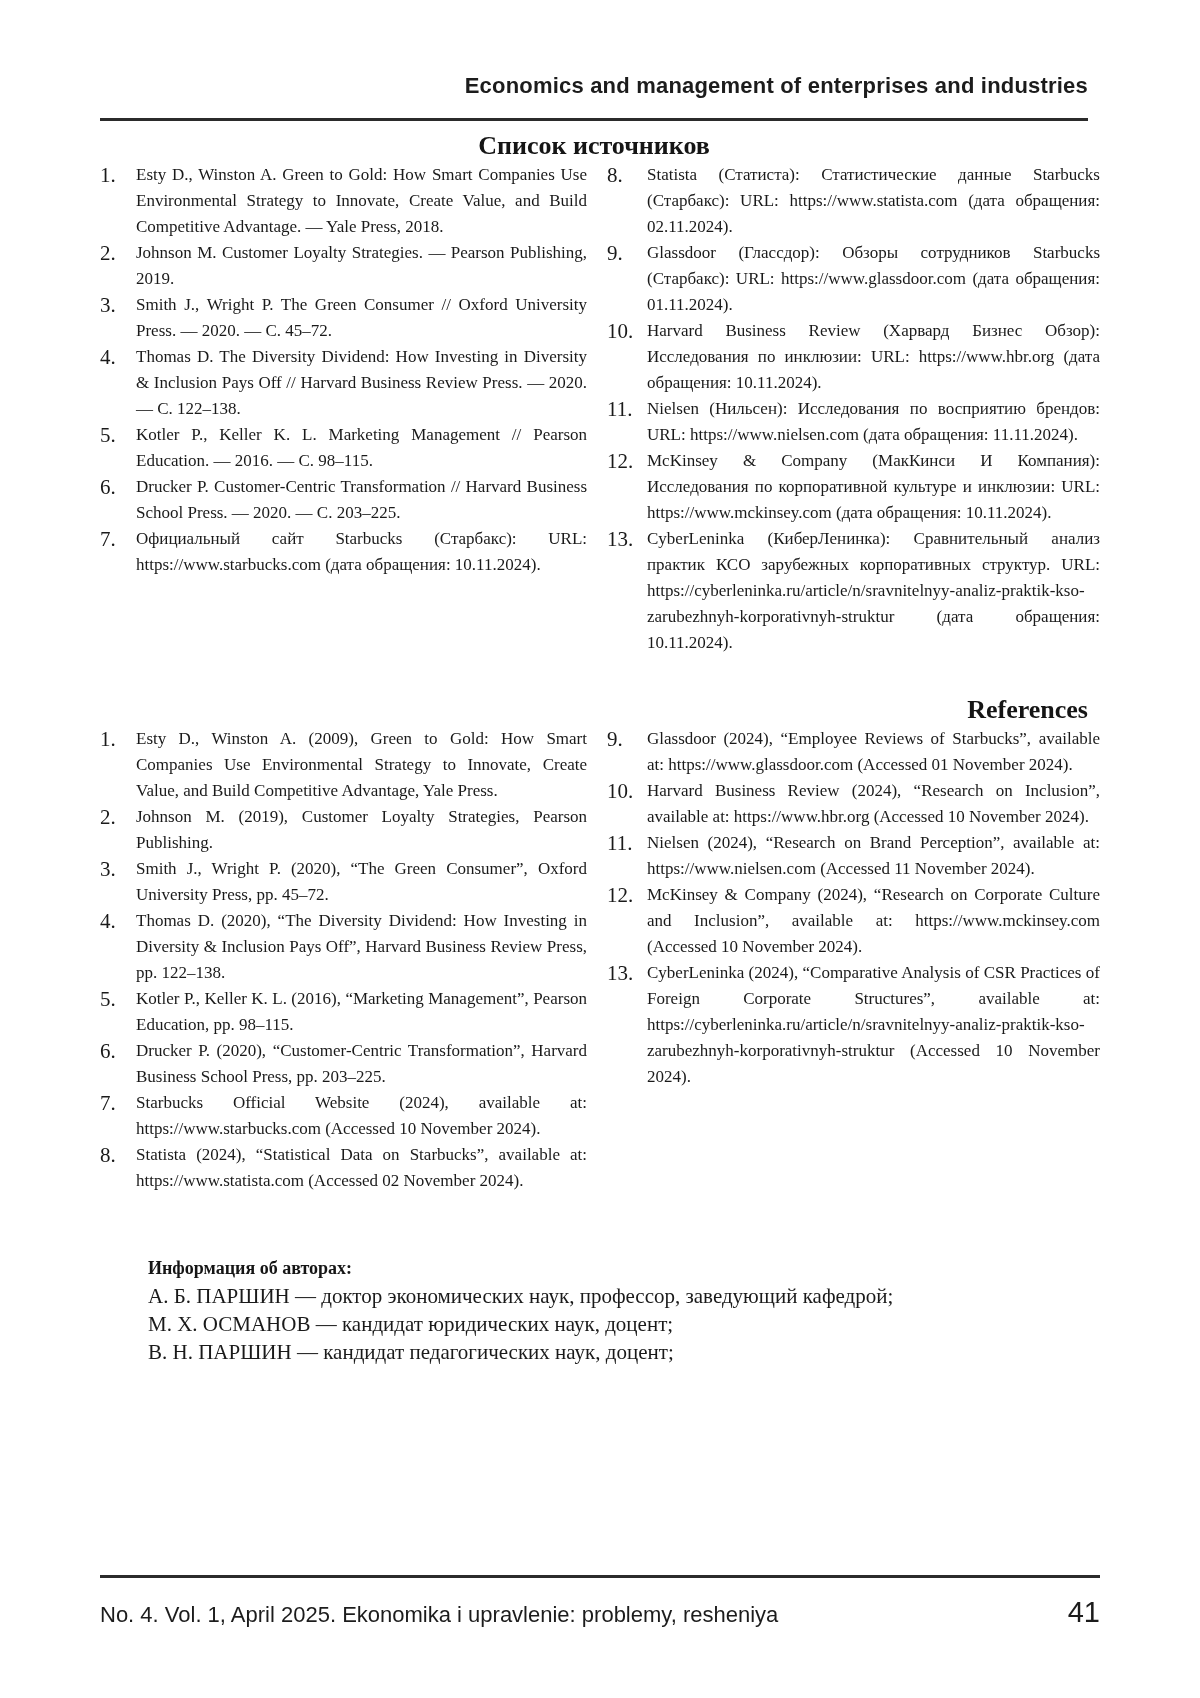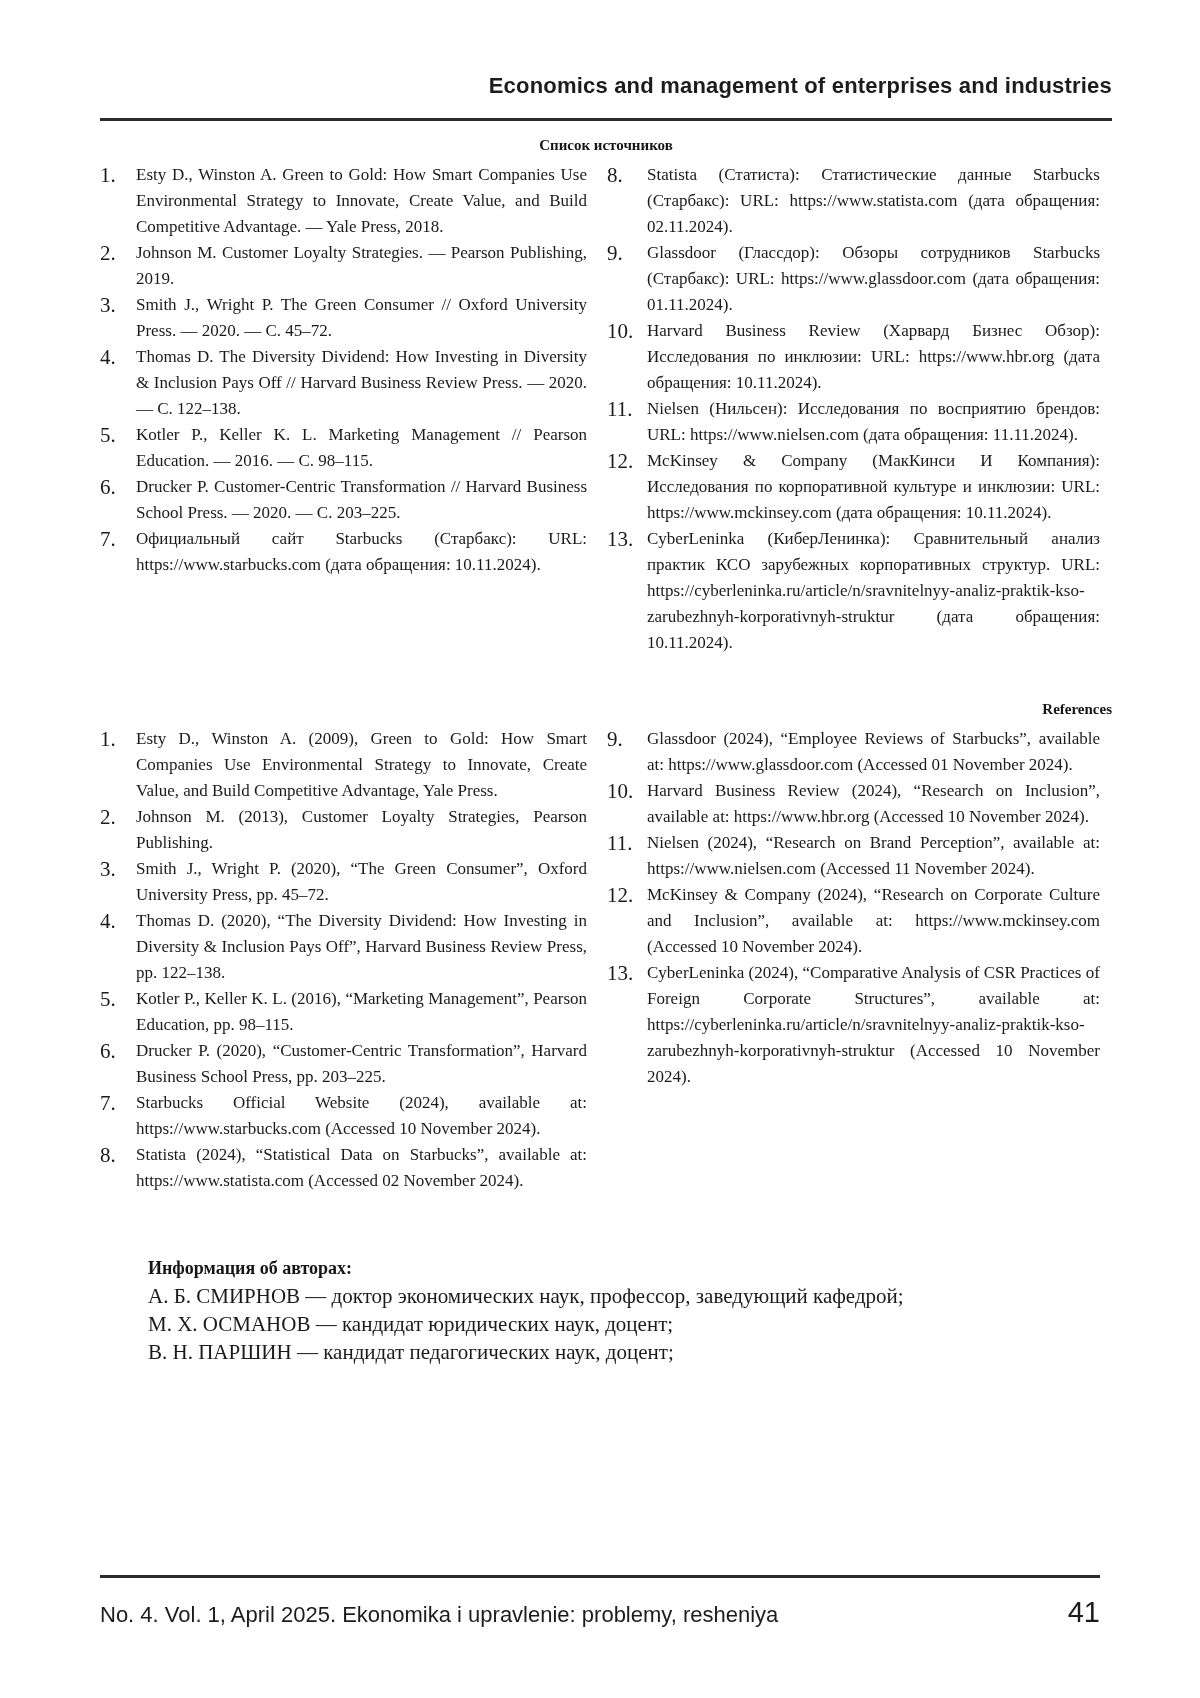--- a/index.html
+++ b/index.html
@@ -14,41 +14,41 @@
     overflow: hidden;
     font-family: "Liberation Serif", "DejaVu Serif", serif;
     color: #1a1a1a;
     -webkit-font-smoothing: antialiased;
   }
   .page {
     position: relative;
     width: 100%;
     height: 100%;
     box-sizing: border-box;
-    padding: 74px 88px 0 100px;
+    padding: 74px 112px 0 100px;
   }
   
   .running-head {
     font-family: "Liberation Sans", "DejaVu Sans", sans-serif;
     font-weight: bold;
     font-size: 22px;
     line-height: 24px;
     text-align: right;
     letter-spacing: 0.2px;
     color: #1c1c1c;
   }
   .rule {
     border: none;
     border-top: 3px solid #2b2b2b;
     margin: 0;
   }
   .header-rule { margin-top: 20px; }
   
   .section-heading {
-    font-size: 15px;
+    font-size: 26px;
     font-weight: bold;
     text-align: center;
     margin: 0;
     line-height: 27px;
     color: #151515;
   }
   .sources-heading { margin-top: 11px; }
   .references-heading { margin-top: 40px; text-align: right; }
   
   .cols {
@@ -185,21 +185,21 @@
   <section lang="en">
     <h2 class="section-heading references-heading">References</h2>
     <div class="cols">
       <div class="col col-left">
         <div class="ref-item">
             <span class="num">1.</span>
             <span class="txt">Esty D., Winston A. (2009), Green to Gold: How Smart Companies Use Environmental Strategy to Innovate, Create Value, and Build Competitive Advantage, Yale Press.</span>
           </div>
         <div class="ref-item">
             <span class="num">2.</span>
-            <span class="txt">Johnson M. (2013), Customer Loyalty Strategies, Pearson Publishing.</span>
+            <span class="txt">Johnson M. (2019), Customer Loyalty Strategies, Pearson Publishing.</span>
           </div>
         <div class="ref-item">
             <span class="num">3.</span>
             <span class="txt">Smith J., Wright P. (2020), “The Green Consumer”, Oxford University Press, pp. 45–72.</span>
           </div>
         <div class="ref-item">
             <span class="num">4.</span>
             <span class="txt">Thomas D. (2020), “The Diversity Dividend: How Investing in Diversity &amp; Inclusion Pays Off”, Harvard Business Review Press, pp. 122–138.</span>
           </div>
         <div class="ref-item">
@@ -239,21 +239,21 @@
         <div class="ref-item">
             <span class="num">13.</span>
             <span class="txt">CyberLeninka (2024), “Comparative Analysis of CSR Practices of Foreign Corporate Structures”, available at: https://cyberleninka.ru/article/n/sravnitelnyy-analiz-praktik-kso-zarubezhnyh-korporativnyh-struktur (Accessed 10 November 2024).</span>
           </div>
       </div>
     </div>
   </section>
 
   <section class="authors">
     <div class="authors-heading">Информация об авторах:</div>
-    <div class="author-line"><span>А. Б. СМИРНОВ</span> <span>—</span> <span>доктор экономических наук, профессор, заведующий кафедрой;</span></div>
+    <div class="author-line"><span>А. Б. ПАРШИН</span> <span>—</span> <span>доктор экономических наук, профессор, заведующий кафедрой;</span></div>
     <div class="author-line"><span>М. Х. ОСМАНОВ</span> <span>—</span> <span>кандидат юридических наук, доцент;</span></div>
     <div class="author-line"><span>В. Н. ПАРШИН</span> <span>—</span> <span>кандидат педагогических наук, доцент;</span></div>
   </section>
 
   <footer class="footer">
     <hr class="rule">
     <div class="footer-row">
       <span>No. 4. Vol. 1, April 2025. Ekonomika i upravlenie: problemy, resheniya</span>
       <span class="page-number">41</span>
     </div>

